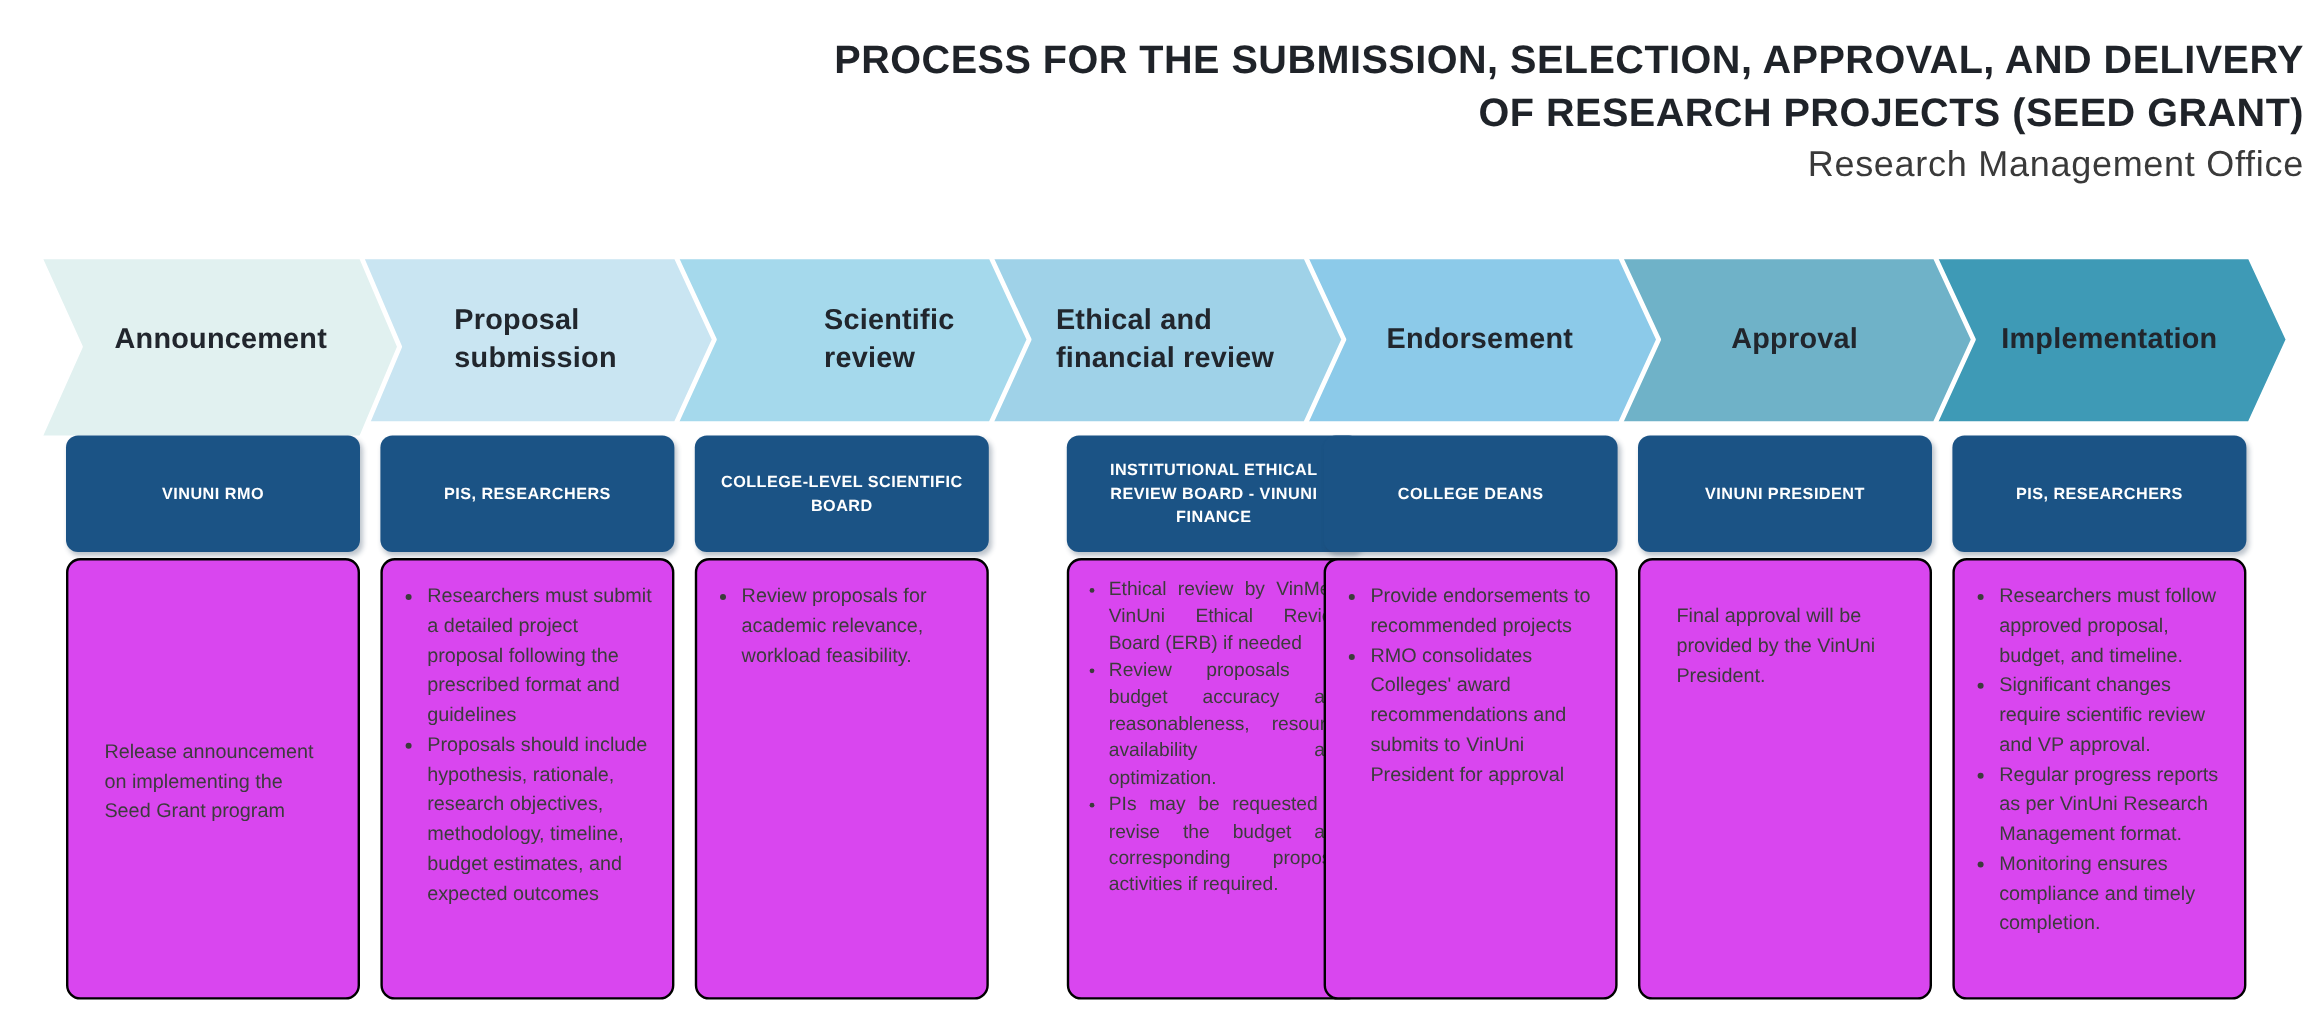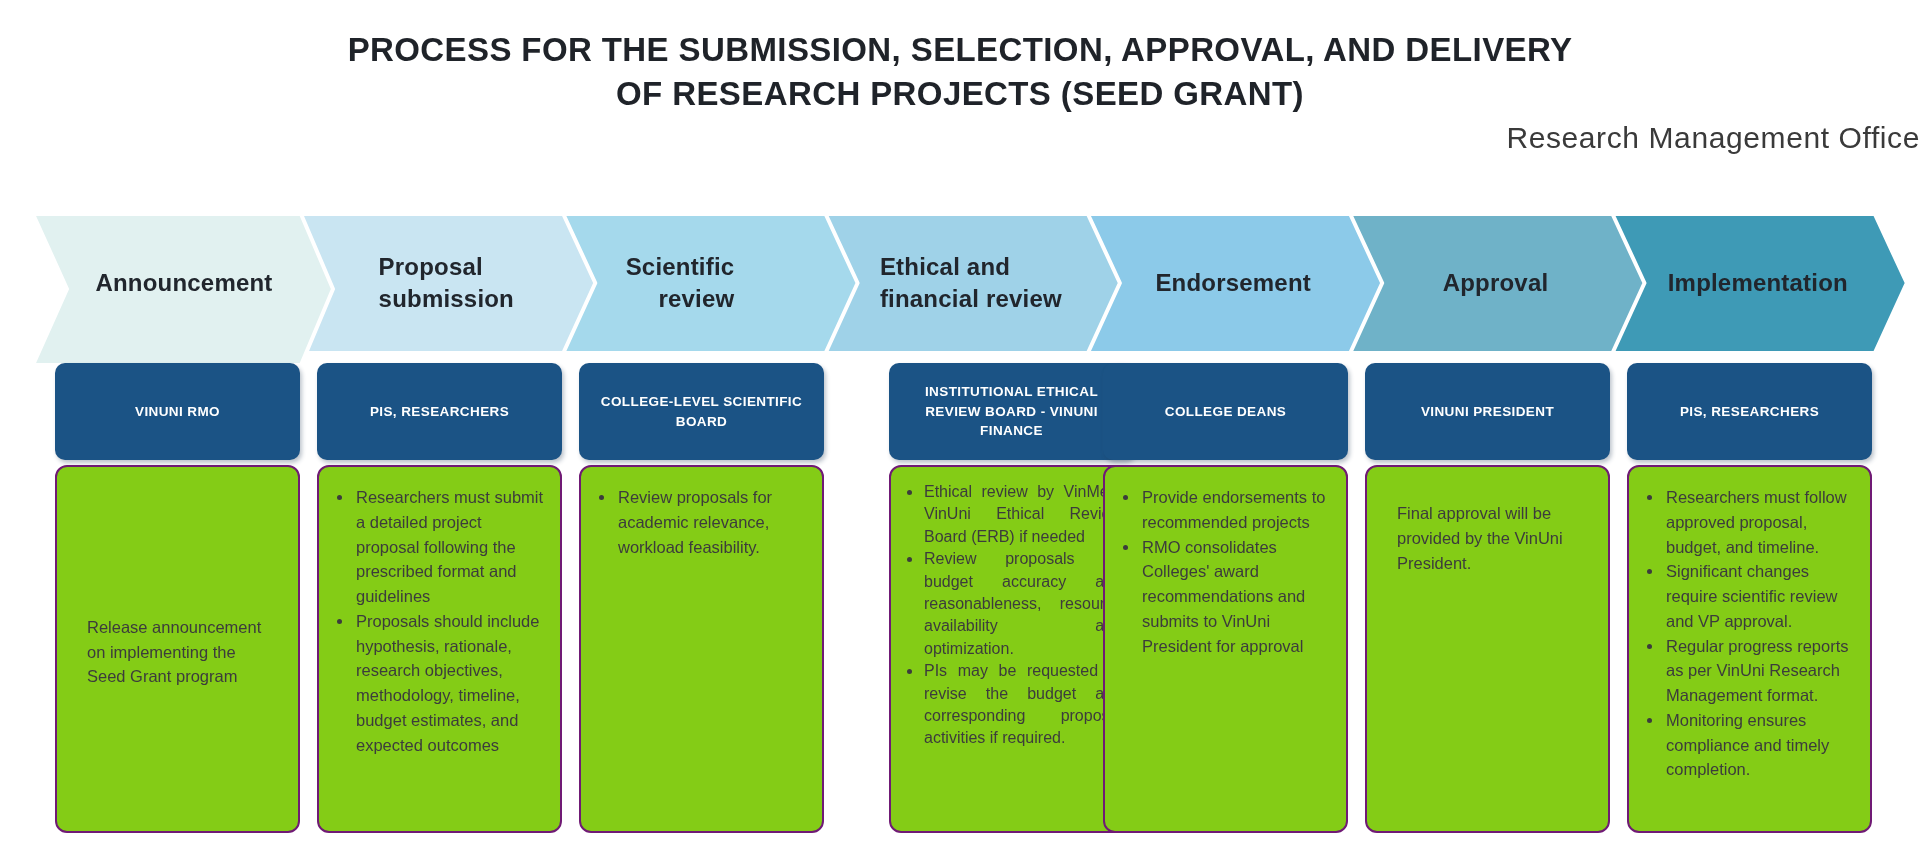--- a/index.html
+++ b/index.html
@@ -3,21 +3,21 @@
 <meta charset="utf-8">
 <style>
   html,body{margin:0;padding:0;background:#ffffff;}
   body{
     width:1920px;height:855px;position:relative;overflow:hidden;
     font-family:"Liberation Sans", sans-serif;
     -webkit-font-smoothing:antialiased;
   }
   .page-title{
     position:absolute;top:28px;left:0;width:1920px;
-    text-align:center;font-weight:800;font-size:33px;line-height:1.32;
+    text-align:right;font-weight:800;font-size:33px;line-height:1.32;
     color:#1f2329;letter-spacing:.4px;
   }
   .page-subtitle{
     position:absolute;top:121px;left:0;width:1920px;
     text-align:right;font-weight:400;font-size:30px;color:#3a3a3a;
     letter-spacing:.6px;
   }
   #chevron-band{position:absolute;left:0;top:213px;width:1920px;height:158px;}
   .chevron-labels{position:absolute;left:0;top:213px;width:1920px;height:140px;pointer-events:none;}
   .chevron-label{
@@ -28,21 +28,21 @@
   .card{position:absolute;top:363px;width:245px;height:470px;}
   .card-head{
     position:absolute;left:0;top:0;width:245px;height:97px;box-sizing:border-box;
     background:#1b5385;border-radius:10px;color:#ffffff;
     display:flex;align-items:center;justify-content:center;text-align:center;
     font-weight:700;font-size:13.5px;line-height:1.45;letter-spacing:.4px;
     padding:0 14px;box-shadow:2px 3px 4px rgba(35,60,85,.30);
   }
   .card-body{
     position:absolute;left:0;top:102px;bottom:0;right:0;box-sizing:border-box;
-    background:#84cc16;border:2px solid #701a75;border-radius:12px;
+    background:#d946ef;border:2px solid #000000;border-radius:12px;
     padding:18px 12px 12px 14px;font-size:16.5px;line-height:1.5;color:#3c3c3c;
   }
   .card-body ul{margin:0;padding-left:21px;list-style:disc;}
   .card-body li{padding-left:2px;}
   .card-body.justified{padding:14px 10px 10px 11px;font-size:16px;line-height:1.4;}
   .card-body.justified li{text-align:justify;padding-left:1px;}
   .card-body.centered{display:flex;align-items:center;}
   .card-body .para{margin:16px;}
 </style>
 </head>
@@ -70,21 +70,21 @@
       <div>
         <div>Announcement</div>
       </div>
     </div>
     <div class="chevron-label" style="left: 329.3px; width: 234px;">
       <div>
         <div>Proposal</div>
         <div>submission</div>
       </div>
     </div>
-    <div class="chevron-label" style="left: 563px; width: 234px; text-align: right;">
+    <div class="chevron-label" style="left: 624px; width: 234px;">
       <div>
         <div>Scientific</div>
         <div>review</div>
       </div>
     </div>
     <div class="chevron-label" style="left: 853.9px; width: 234px;">
       <div>
         <div>Ethical and</div>
         <div>financial review</div>
       </div>

